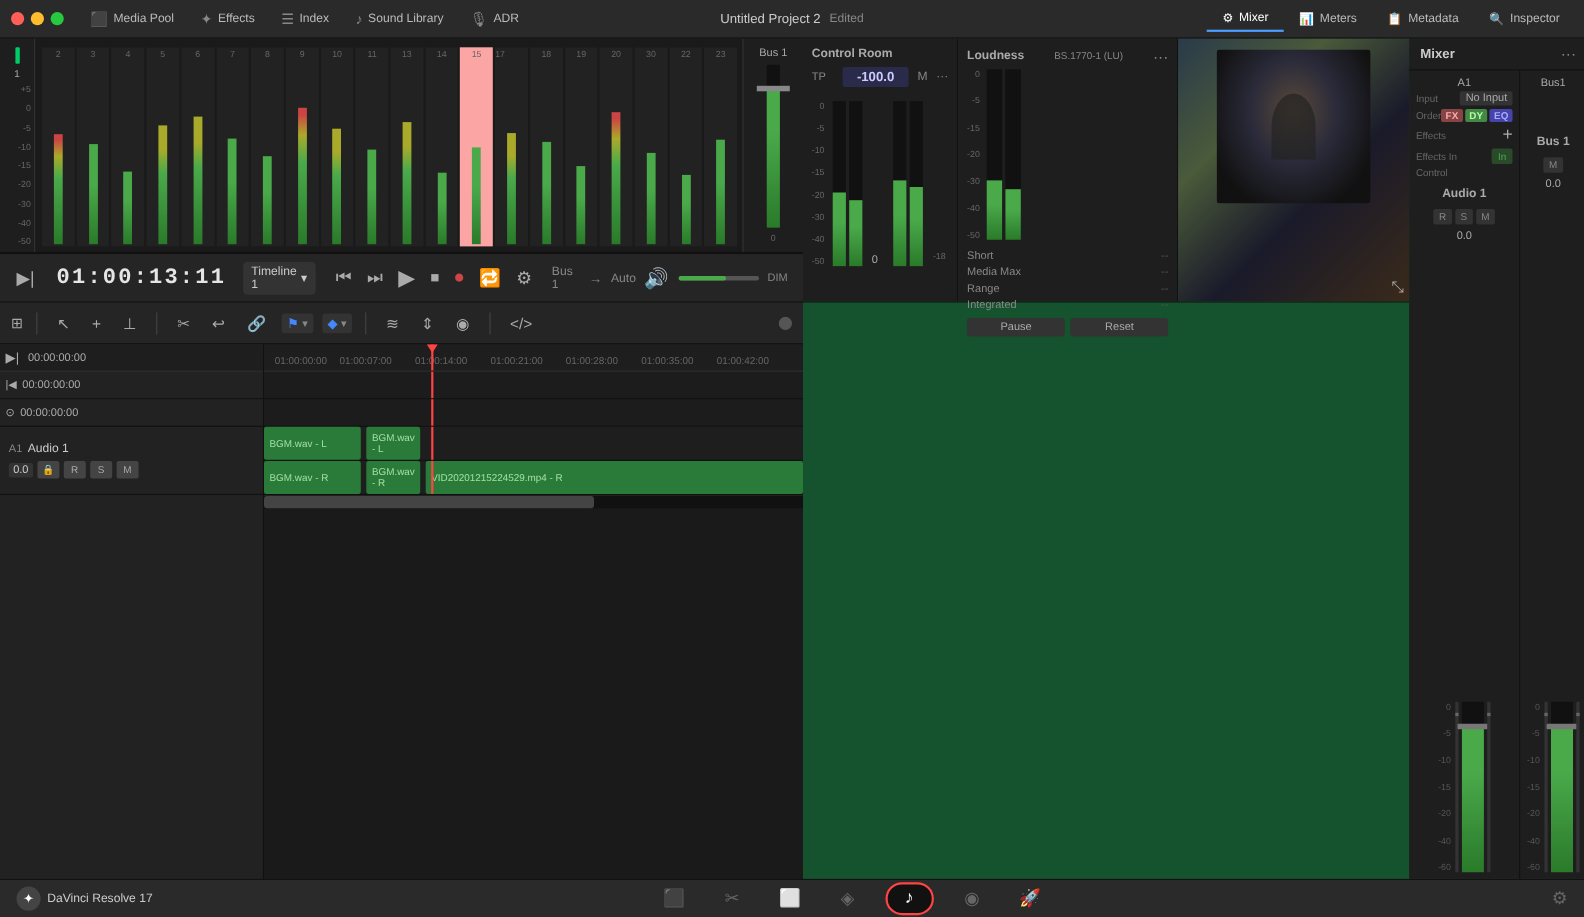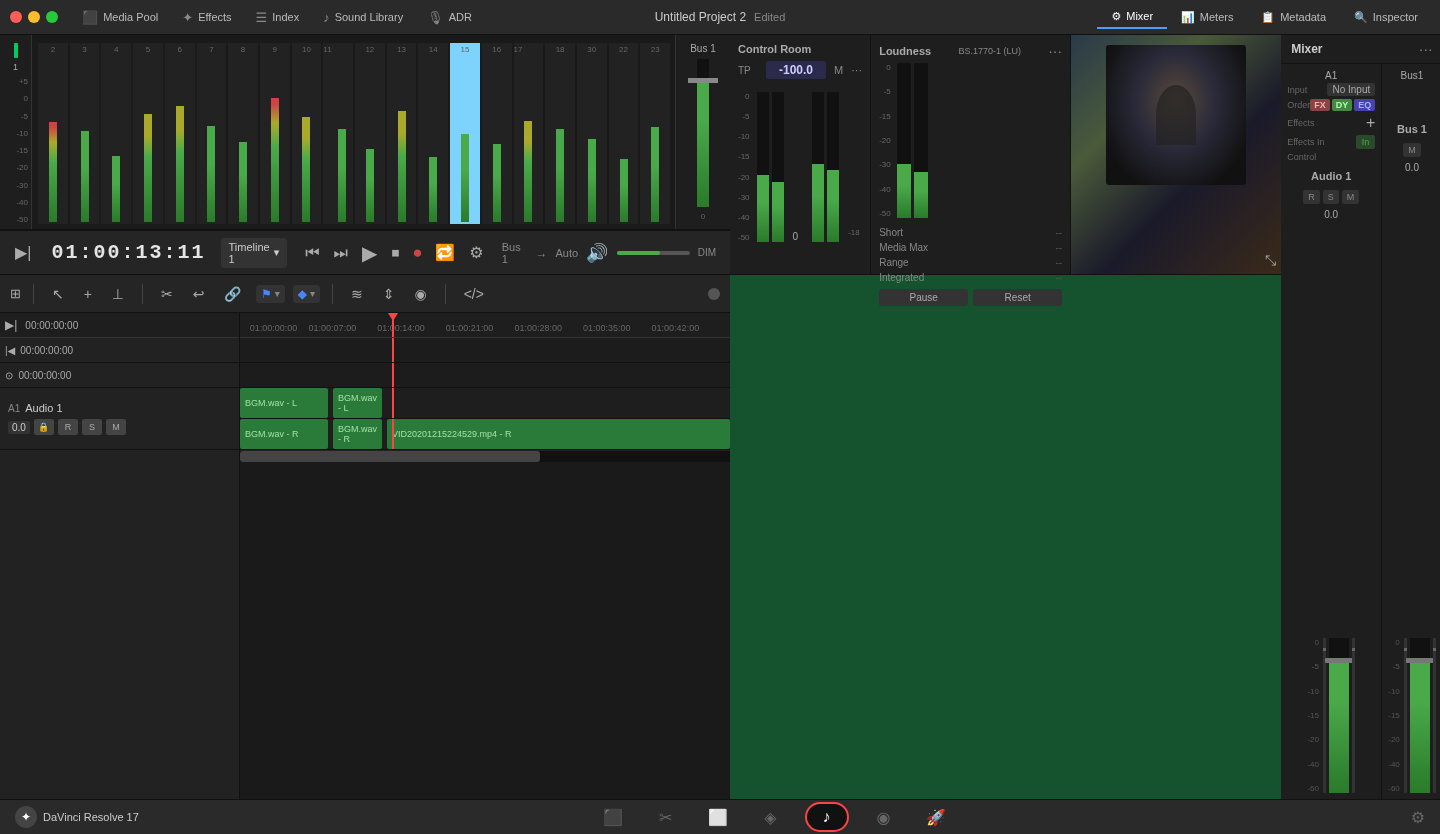--- a/index.html
+++ b/index.html
@@ -370,66 +370,66 @@
             <div style="flex:1;display:flex;align-items:flex-end;justify-content:center;padding-bottom:2px;">
               <div style="width:8px;height:75%;background:linear-gradient(to top,#2a7a2a,#4aaa4a 60%,#aaaa2a 80%,#cc4444 95%);"></div>
             </div>
           </div>
           <div style="flex:1;background:#222;display:flex;flex-direction:column;">
             <div style="color:#666;font-size:8px;text-align:center;padding:2px 0;">10</div>
             <div style="flex:1;display:flex;align-items:flex-end;justify-content:center;padding-bottom:2px;">
               <div style="width:8px;height:63%;background:linear-gradient(to top,#2a7a2a,#4aaa4a 60%,#aaaa2a 80%);"></div>
             </div>
           </div>
-          <div style="flex:1;background:#222;display:flex;flex-direction:row;">
+          <div style="flex:1;background:#222;display:flex;flex-direction:column;">
             <div style="color:#666;font-size:8px;text-align:center;padding:2px 0;">11</div>
             <div style="flex:1;display:flex;align-items:flex-end;justify-content:center;padding-bottom:2px;">
               <div style="width:8px;height:52%;background:linear-gradient(to top,#2a7a2a,#4aaa4a 60%);"></div>
             </div>
           </div>
           <div style="flex:1;background:#222;display:flex;flex-direction:column;">
-            <div style="color:#666;font-size:8px;text-align:center;padding:2px 0;">12</div>
-            <div style="flex:1;display:flex;align-items:flex-end;justify-content:center;padding-bottom:2px;">
-              <div style="width:8px;height:44%;background:linear-gradient(to top,#2a7a2a,#4aaa4a 60%);"></div>
-            </div>
-          </div>
-          <div style="flex:1;background:#222;display:flex;flex-direction:column;">
             <div style="color:#666;font-size:8px;text-align:center;padding:2px 0;">13</div>
             <div style="flex:1;display:flex;align-items:flex-end;justify-content:center;padding-bottom:2px;">
               <div style="width:8px;height:67%;background:linear-gradient(to top,#2a7a2a,#4aaa4a 60%,#aaaa2a 80%);"></div>
             </div>
           </div>
           <div style="flex:1;background:#222;display:flex;flex-direction:column;">
             <div style="color:#666;font-size:8px;text-align:center;padding:2px 0;">14</div>
             <div style="flex:1;display:flex;align-items:flex-end;justify-content:center;padding-bottom:2px;">
               <div style="width:8px;height:39%;background:linear-gradient(to top,#2a7a2a,#4aaa4a 60%);"></div>
             </div>
           </div>
-          <div style="flex:1;background:#7dd3fc;display:flex;flex-direction:column;">
+          <div style="flex:1;background:#fca5a5;display:flex;flex-direction:column;">
             <div style="color:#666;font-size:8px;text-align:center;padding:2px 0;">15</div>
             <div style="flex:1;display:flex;align-items:flex-end;justify-content:center;padding-bottom:2px;">
               <div style="width:8px;height:53%;background:linear-gradient(to top,#2a7a2a,#4aaa4a 60%);"></div>
             </div>
           </div>
           <div style="flex:1;background:#222;display:flex;flex-direction:column;">
-            <div style="color:#666;font-size:8px;text-align:center;padding:2px 0;">16</div>
-            <div style="flex:1;display:flex;align-items:flex-end;justify-content:center;padding-bottom:2px;">
-              <div style="width:8px;height:47%;background:linear-gradient(to top,#2a7a2a,#4aaa4a 60%);"></div>
-            </div>
-          </div>
-          <div style="flex:1;background:#222;display:flex;flex-direction:column;">
             <div style="color:#666;font-size:8px;padding:2px 0;">17</div>
             <div style="flex:1;display:flex;align-items:flex-end;justify-content:center;padding-bottom:2px;">
               <div style="width:8px;height:61%;background:linear-gradient(to top,#2a7a2a,#4aaa4a 60%,#aaaa2a 80%);"></div>
             </div>
           </div>
           <div style="flex:1;background:#222;display:flex;flex-direction:column;">
             <div style="color:#666;font-size:8px;text-align:center;padding:2px 0;">18</div>
             <div style="flex:1;display:flex;align-items:flex-end;justify-content:center;padding-bottom:2px;">
               <div style="width:8px;height:56%;background:linear-gradient(to top,#2a7a2a,#4aaa4a 60%);"></div>
+            </div>
+          </div>
+          <div style="flex:1;background:#222;display:flex;flex-direction:column;">
+            <div style="color:#666;font-size:8px;text-align:center;padding:2px 0;">19</div>
+            <div style="flex:1;display:flex;align-items:flex-end;justify-content:center;padding-bottom:2px;">
+              <div style="width:8px;height:43%;background:linear-gradient(to top,#2a7a2a,#4aaa4a 60%);"></div>
+            </div>
+          </div>
+          <div style="flex:1;background:#222;display:flex;flex-direction:column;">
+            <div style="color:#666;font-size:8px;text-align:center;padding:2px 0;">20</div>
+            <div style="flex:1;display:flex;align-items:flex-end;justify-content:center;padding-bottom:2px;">
+              <div style="width:8px;height:72%;background:linear-gradient(to top,#2a7a2a,#4aaa4a 60%,#aaaa2a 80%,#cc4444 95%);"></div>
             </div>
           </div>
           <div style="flex:1;background:#222;display:flex;flex-direction:column;">
             <div style="color:#666;font-size:8px;text-align:center;padding:2px 0;">30</div>
             <div style="flex:1;display:flex;align-items:flex-end;justify-content:center;padding-bottom:2px;">
               <div style="width:8px;height:50%;background:linear-gradient(to top,#2a7a2a,#4aaa4a 60%);"></div>
             </div>
           </div>
           <div style="flex:1;background:#222;display:flex;flex-direction:column;">
             <div style="color:#666;font-size:8px;text-align:center;padding:2px 0;">22</div>

